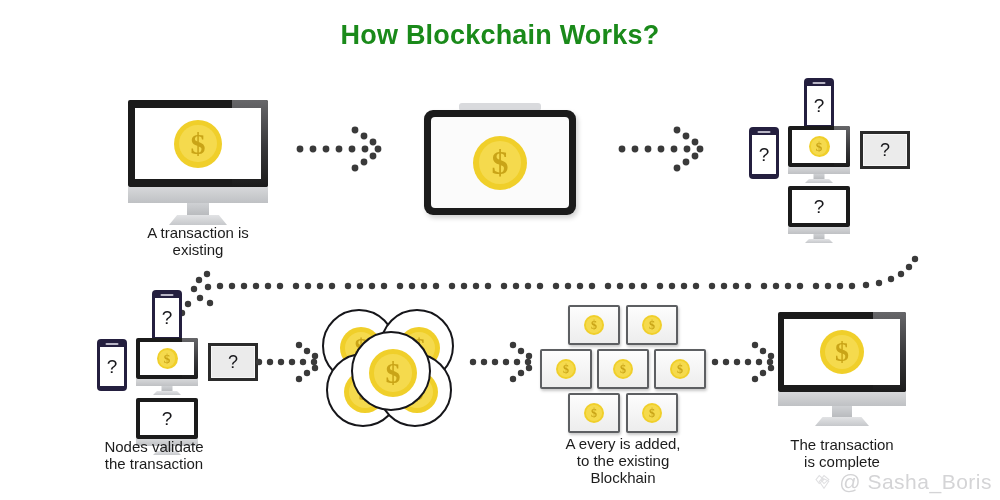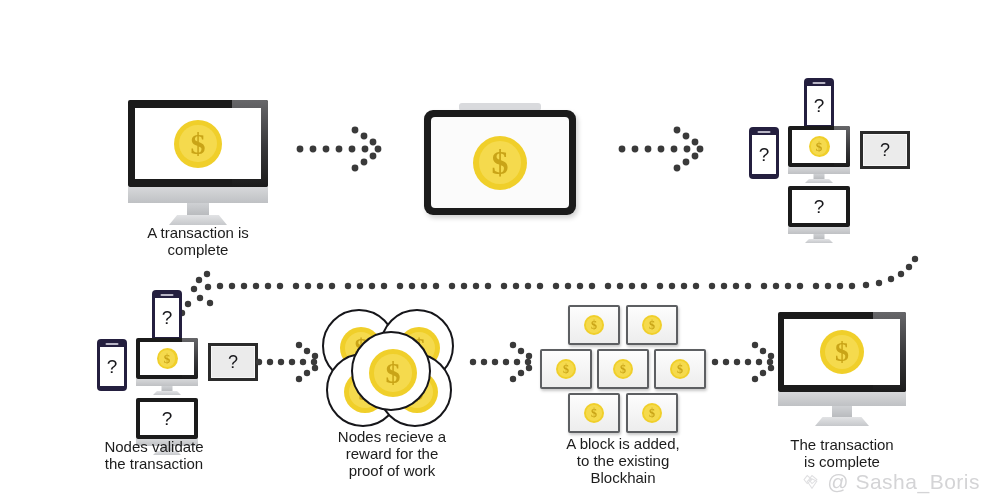--- a/index.html
+++ b/index.html
@@ -152,56 +152,57 @@
     display:flex;align-items:center;justify-content:center;
   }
 
   
   .arrow{position:absolute;}
   .arrow svg{display:block;overflow:visible;}
   .dot{fill:#3a3a3a;}
 
   
   .watermark{
-    position:absolute;right:20px;bottom:6px;
+    position:absolute;right:8px;bottom:6px;
     display:flex;align-items:center;gap:5px;
     color:#d4d4d6;
     font-size:21px;
     font-family:"Liberation Sans", sans-serif;
     letter-spacing:.5px;
     user-select:none;
   }
   .watermark .gem{
     display:block;width:20px;height:16px;
     color:#e2e2e4;
   }
 </style>
 </head>
 <body>
 
 <div id="stage">
 
+  <div class="title">How Blockchain Works?</div>
 
   <div class="step" style="left:128px;top:100px;width:140px;height:145px;">
     <div class="monitor" style="left:0;top:0;width:140px;height:110px;">
       <div class="bezel" style="height:87px;">
         <div class="glare"></div>
       </div>
       <div class="screen" style="left:7px;top:8px;width:126px;height:71px;">
         <div class="coin" style="position:relative;width:48px;height:48px;">
           <div class="ring"></div>
           <div class="sign" style="font-size:30px;">$</div>
         </div>
       </div>
       <div class="chin" style="top:87px;height:16px;"></div>
       <div class="neck" style="top:103px;width:22px;height:12px;"></div>
       <div class="foot" style="top:115px;width:58px;height:10px;"></div>
     </div>
     <div class="caption" style="top:124px;">A transaction is
-complete</div>
+existing</div>
   </div>
 
   <div class="arrow" style="left:296px;top:126px;">
     <svg width="90" height="46" viewBox="0 0 90 46">
       <g class="dot">
         <circle cx="4" cy="23" r="3.4"></circle>
           <circle cx="17" cy="23" r="3.4"></circle>
         <circle cx="30" cy="23" r="3.4"></circle>
           <circle cx="43" cy="23" r="3.4"></circle>
         <circle cx="56" cy="23" r="3.4"></circle>
@@ -479,23 +480,20 @@
       </div>
     </div>
 
     <div class="cbubble" style="left:29px;top:28px;width:80px;height:80px;z-index:3;">
       <div class="coin" style="position:absolute;left:16px;top:16px;width:48px;height:48px;">
         <div class="ring"></div>
         <div class="sign" style="font-size:30px;">$</div>
       </div>
     </div>
 
-    <div class="caption" style="top:125px;left:70px;width:200px;">Nodes recieve a
-reward for the
-proof of work</div>
   </div>
 
   <div class="arrow" style="left:470px;top:341px;">
     <svg width="70" height="42" viewBox="0 0 70 42">
       <g class="dot">
         <circle cx="3" cy="21" r="3.2"></circle>
           <circle cx="14" cy="21" r="3.2"></circle>
         <circle cx="25" cy="21" r="3.2"></circle>
           <circle cx="36" cy="21" r="3.2"></circle>
         <circle cx="47" cy="21" r="3.2"></circle>
@@ -571,21 +569,21 @@
     <div class="chainblock" style="left:86px;top:88px;width:52px;height:40px;">
       <div class="bd"></div>
       <div class="face">
         <div class="coin" style="position:relative;width:20px;height:20px;">
           <div class="ring"></div>
           <div class="sign" style="font-size:12px;">$</div>
         </div>
       </div>
     </div>
 
-    <div class="caption" style="top:130px;left:83px;width:210px;">A block is added,
+    <div class="caption" style="top:130px;left:83px;width:210px;">A every is added,
 to the existing
 Blockhain</div>
   </div>
 
   <div class="arrow" style="left:712px;top:341px;">
     <svg width="70" height="42" viewBox="0 0 70 42">
       <g class="dot">
         <circle cx="3" cy="21" r="3.2"></circle>
           <circle cx="14" cy="21" r="3.2"></circle>
         <circle cx="25" cy="21" r="3.2"></circle>

